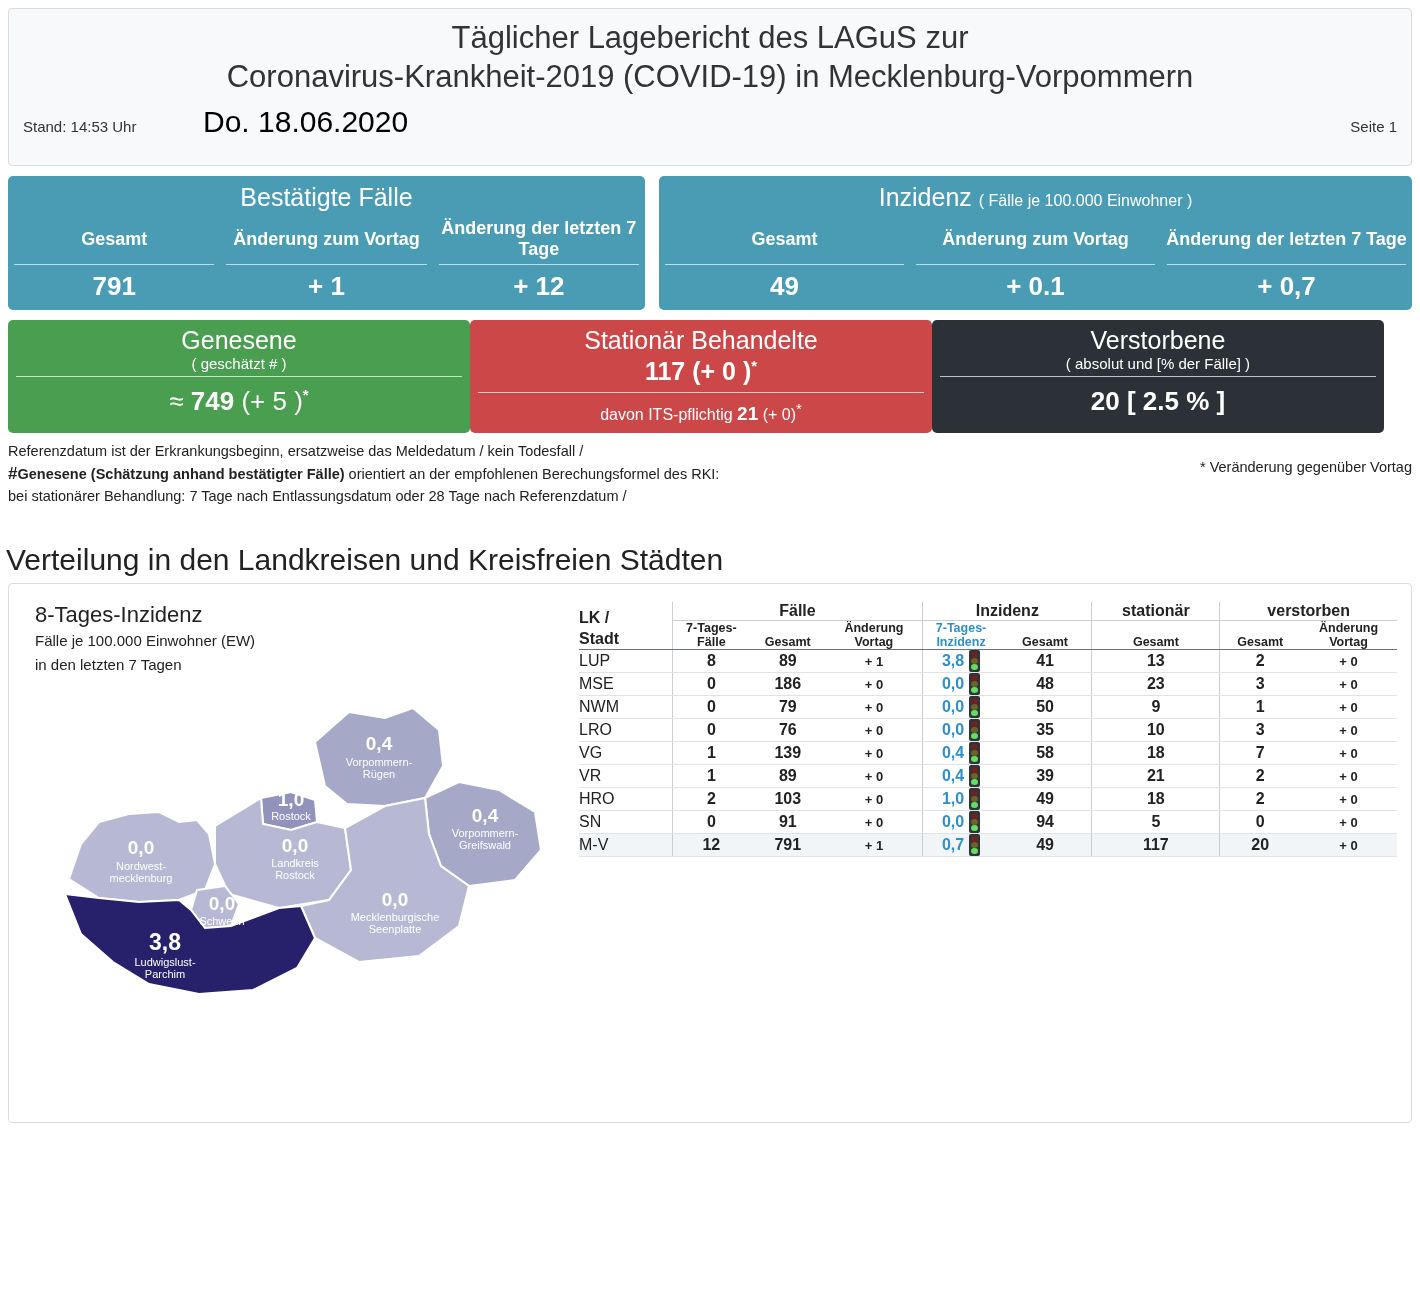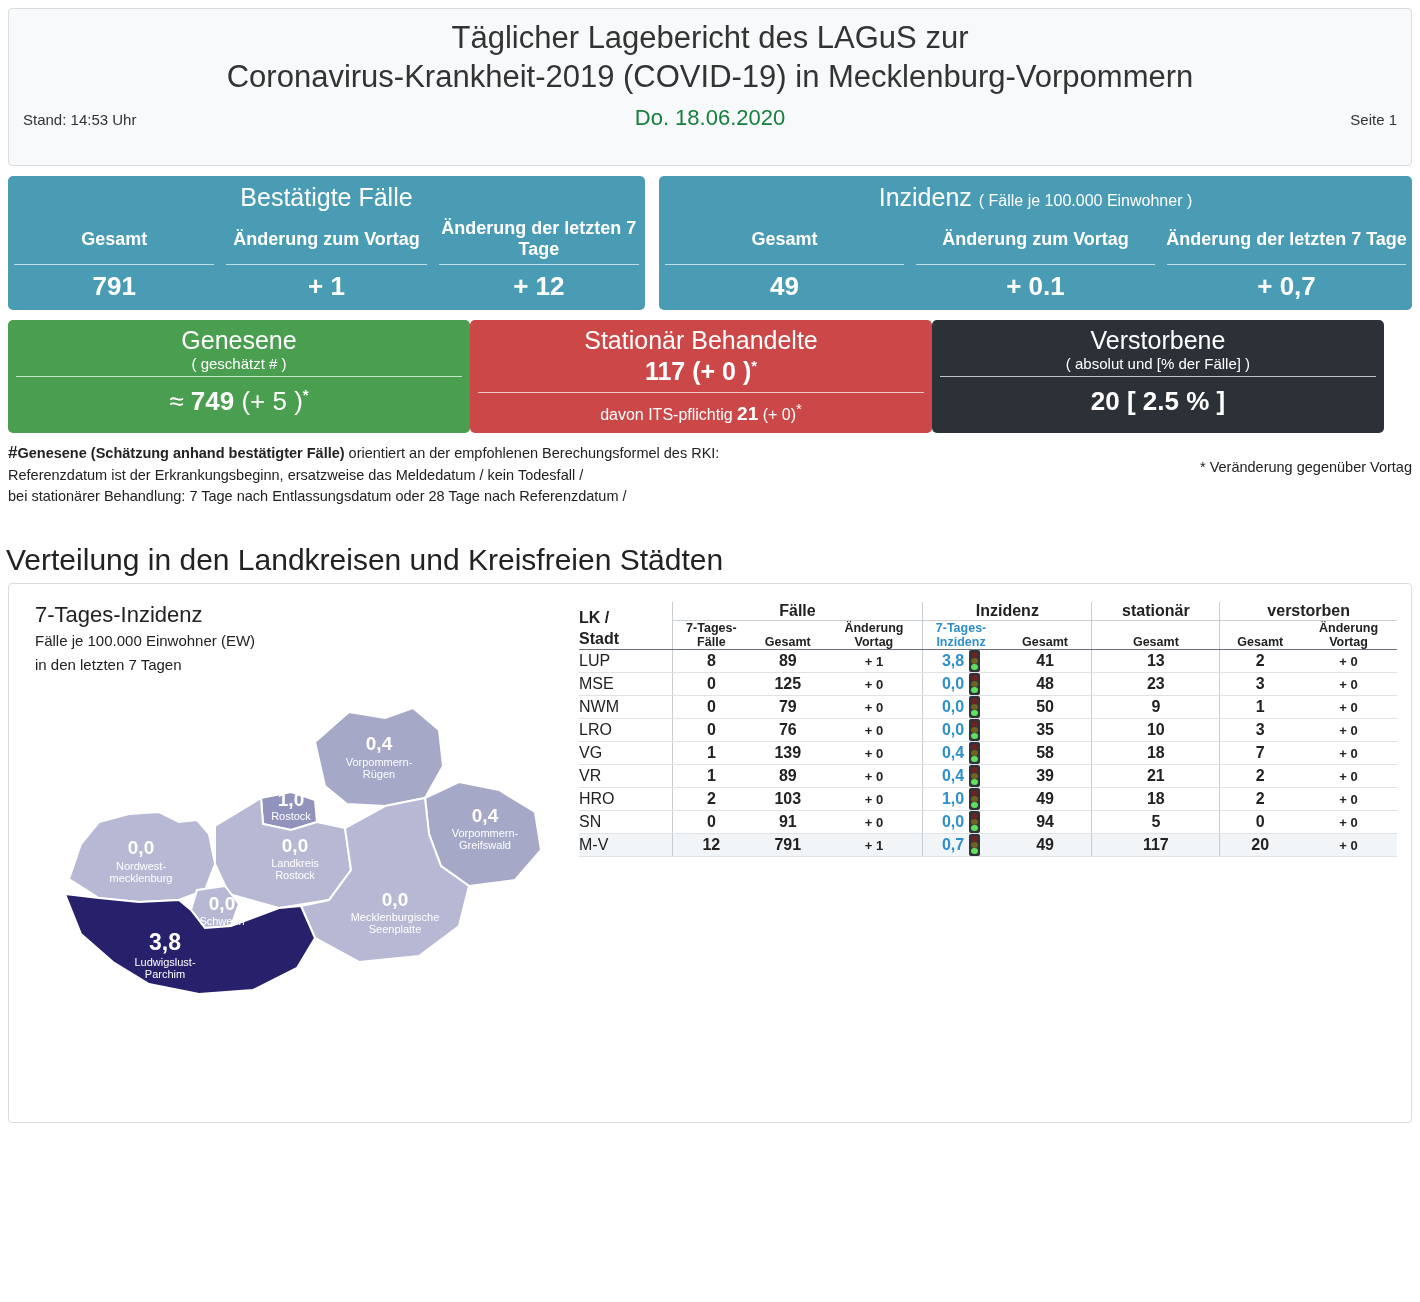--- a/index.html
+++ b/index.html
@@ -46,23 +46,23 @@
     margin-top: 8px;
   }
   .header .stand, .header .seite {
     font-size: 15px;
     color: #333;
     width: 180px;
   }
   .header .seite { text-align: right; }
   .header .date {
     flex: 1;
-    text-align: center;
-    font-size: 22px;
-    color: #15803d;
+    text-align: left;
+    font-size: 30px;
+    color: #000000;
   }
 
   
   .kpis {
     position: relative;
     margin: 10px 8px 0 8px;
   }
   .kpi-row1 {
     display: flex;
     gap: 14px;
@@ -414,38 +414,38 @@
         <div class="big-val">
           <span>20</span>
           <span>[ 2.5 % ]</span>
         </div>
       </div>
     </div>
   </div>
 
   <div class="footnotes">
     <div class="fn-left">
+      <div>Referenzdatum ist der Erkrankungsbeginn, ersatzweise das Meldedatum / kein Todesfall /</div>
       <div>
         <span class="bold" style="font-size:17px;">#</span><span class="bold">Genesene (Schätzung anhand bestätigter Fälle)</span><span> orientiert an der empfohlenen Berechungsformel des RKI:</span>
       </div>
-      <div>Referenzdatum ist der Erkrankungsbeginn, ersatzweise das Meldedatum / kein Todesfall /</div>
       <div>bei stationärer Behandlung: 7 Tage nach Entlassungsdatum oder 28 Tage nach Referenzdatum /</div>
     </div>
     <div class="fn-right">
       <span class="bold">*</span>
       <span>Veränderung gegenüber Vortag</span>
     </div>
   </div>
 
   <div class="section-heading">Verteilung in den Landkreisen und Kreisfreien Städten</div>
 
   <div class="panel">
 
     <div class="map-area">
-      <div class="map-title">7-Tages-Inzidenz</div>
+      <div class="map-title">8-Tages-Inzidenz</div>
       <div class="map-sub">Fälle je 100.000 Einwohner (EW)</div>
       <div class="map-sub">in den letzten 7 Tagen</div>
 
       <svg class="map-svg" width="530" height="330" viewBox="0 0 530 330">
 
         <path d="M40 185 L52 150 L70 128 L100 120 L130 118 L150 128 L168 126 L180 140 L186 170 L176 196 L150 206 L110 208 L70 204 Z" fill="#b7b9d4" stroke="#ffffff" stroke-width="2"></path>
 
         <path d="M232 104 L262 98 L286 106 L288 128 L262 136 L234 130 Z" fill="#9193bd" stroke="#ffffff" stroke-width="2"></path>
 
         <path d="M186 132 L232 104 L234 130 L262 136 L288 128 L316 134 L322 176 L300 206 L250 214 L200 200 L186 170 Z" fill="#b7b9d4" stroke="#ffffff" stroke-width="2"></path>
@@ -542,21 +542,21 @@
                 </div>
               </td>
               <td class="cell">41</td>
               <td class="cell vsep">13</td>
               <td class="cell vsep">2</td>
               <td class="cell small">+ 0</td>
             </tr>
             <tr>
               <td class="name">MSE</td>
               <td class="cell vsep">0</td>
-              <td class="cell">125</td>
+              <td class="cell">186</td>
               <td class="cell small">+ 0</td>
               <td class="cell vsep">
                 <div class="inz-cell">
                   <span class="blue">0,0</span>
                   <span class="tl">
                     <i class="r"></i>
                     <i class="y"></i>
                     <i class="g"></i>
                   </span>
                 </div>

